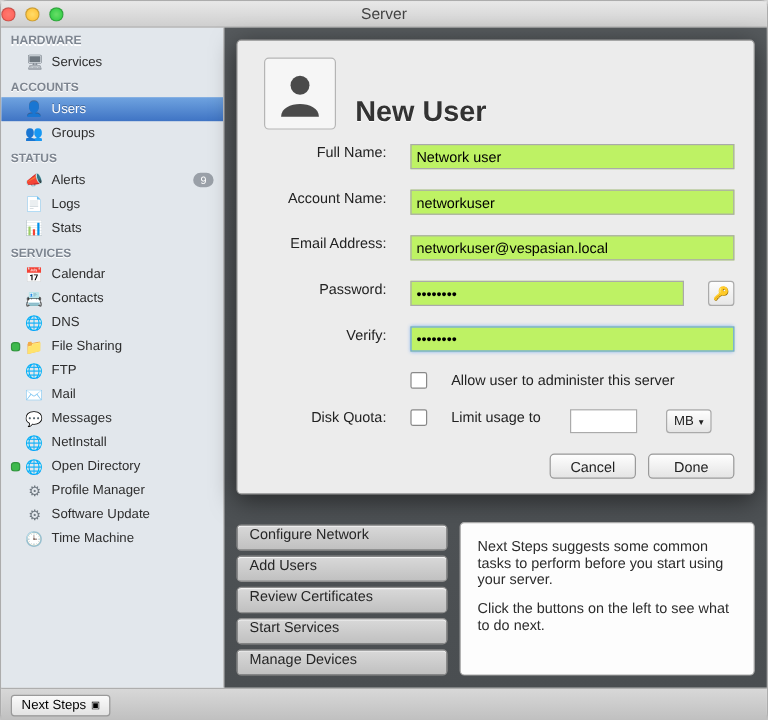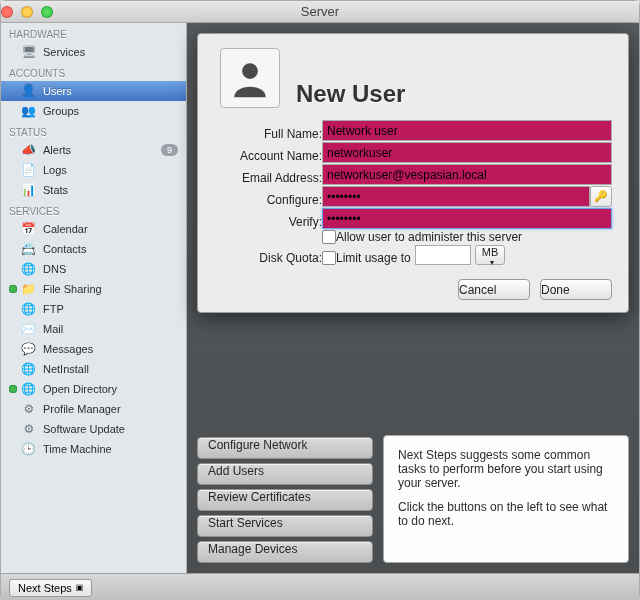--- a/index.html
+++ b/index.html
@@ -11,49 +11,49 @@
 .traffic { display: flex; gap: 8px; }
 .tdot { width: 12px; height: 12px; border-radius: 6px; border: 1px solid rgba(0,0,0,0.2); }
 .tclose { background: radial-gradient(#ff7a70, #ff5f57); }
 .tmin { background: radial-gradient(#ffdc6a, #ffbd2e); }
 .tmax { background: radial-gradient(#6ade68, #28c940); }
 .title { position: absolute; left: 0; right: 0; text-align: center; font-size: 13px; color: #424242; }
 
 .body { display: flex; height: calc(600px - 22px - 28px); }
 
 .sidebar { width: 186px; background: #e2e7ec; border-right: 1px solid #b7b7b7; overflow: hidden; font-size: 11px; color: #2d2d2d; }
-.sb-header { color: #7d8590; font-weight: normal; font-size: 10px; padding: 6px 8px 2px 8px; text-shadow: 0 1px #fff; }
+.sb-header { color: #7d8590; font-weight: bold; font-size: 10px; padding: 6px 8px 2px 8px; text-shadow: 0 1px #fff; }
 .sb-item { display: flex; align-items: center; padding: 2px 8px 2px 20px; gap: 6px; position: relative; }
 .sb-item.selected { background: linear-gradient(#6fa3e0, #3f74c4); color: #fff; text-shadow: 0 -1px rgba(0,0,0,0.3); }
 .sb-icon { width: 16px; height: 16px; display:inline-flex; align-items:center; justify-content:center; font-size: 12px; color:#6f7880; }
 .sb-item.selected .sb-icon { color:#fff; }
 .badge { position:absolute; right:8px; background:#9aa0a8; color:#fff; border-radius:8px; font-size:9px; padding:1px 6px; }
 .dot-green::before { content:""; position:absolute; left:8px; width:6px; height:6px; border-radius:3px; background:#3eb94d; border:1px solid rgba(0,0,0,0.2); }
 
 .main { flex:1; background: linear-gradient(#565a5d, #4a4e51); padding: 10px; position: relative; display:flex; flex-direction:column; gap:10px; }
 
 .sheet { background:#ececec; border:1px solid #9c9c9c; border-radius:4px; padding:14px 16px 12px 16px; box-shadow: 0 5px 20px rgba(0,0,0,0.5); font-size:12px; color:#222; }
 
 .sheet-head { display:flex; align-items:flex-end; gap:16px; margin-bottom:12px; padding-left:6px; }
 .avatar-frame { width:60px; height:60px; border:1px solid #b5b5b5; border-radius:4px; background:#f6f6f6; display:flex; align-items:center; justify-content:center; }
 .sheet-title { font-size:24px; font-weight:bold; color:#333; text-shadow:0 1px #fff; }
 
-.form-row { display:flex; align-items:flex-end; margin-bottom:1px; gap:0; }
+.form-row { display:flex; align-items:flex-start; margin-bottom:17px; gap:20px; }
 .form-label { width:108px; text-align:right; font-size:12px; color:#222; }
-.form-input { flex:1; height:21px; border:1px solid #aaa; background:#be185d; font-size:12px; padding:0 4px; }
+.form-input { flex:1; height:21px; border:1px solid #aaa; background:#bef264; font-size:12px; padding:0 4px; }
 .form-input.focus { border:1px solid #6ea3e8; box-shadow:0 0 3px #88b5ef; }
 .key-btn { width:22px; height:21px; border:1px solid #aaa; background:linear-gradient(#fdfdfd,#e7e7e7); border-radius:3px; display:flex; align-items:center; justify-content:center; font-size:11px; }
 .checkbox { width:14px; height:14px; border:1px solid #888; background:#fff; border-radius:2px; display:inline-block; }
 .select { flex:1; height:21px; border:1px solid #999; background:linear-gradient(#fefefe,#e5e5e5); border-radius:3px; display:flex; align-items:center; padding:0 6px; font-size:12px; position:relative; }
 .select::after { content:"▾"; position:absolute; right:6px; font-size:9px; color:#555; }
 .small-input { width:56px; height:20px; border:1px solid #aaa; background:#fff; margin:0 4px; }
-.unit { height:20px; border:1px solid #aaa; background:linear-gradient(#fefefe,#e5e5e5); border-radius:3px; padding:0 6px; font-size:11px; display:flex; align-items:center;flex-direction:column; }
+.unit { height:20px; border:1px solid #aaa; background:linear-gradient(#fefefe,#e5e5e5); border-radius:3px; padding:0 6px; font-size:11px; display:flex; align-items:center; }
 
 .sheet-buttons { display:flex; justify-content:flex-end; gap:10px; margin-top:14px; }
-.btn { min-width:72px; height:21px; border:1px solid #9a9a9a; background:linear-gradient(#fefefe,#e4e4e4); border-radius:4px; font-size:12px; display:flex; align-items:center; justify-content:flex-start; }
+.btn { min-width:72px; height:21px; border:1px solid #9a9a9a; background:linear-gradient(#fefefe,#e4e4e4); border-radius:4px; font-size:12px; display:flex; align-items:center; justify-content:center; }
 
 .action-col { position:absolute; left:10px; bottom:10px; width:176px; display:flex; flex-direction:column; gap:4px; }
 .action-btn { height:22px; border:1px solid #8f8f8f; background:linear-gradient(#d9d9d9,#c0c0c0); border-radius:4px; font-size:12px; color:#262626; display:flex; align-items:flex-start; padding:0 10px; box-shadow:inset 0 1px #f4f4f4; }
 
 .tips { position:absolute; right:10px; bottom:10px; left:196px; background:#fdfdfd; border:1px solid #a9a9a9; border-radius:4px; padding:12px 14px; font-size:12px; color:#2c2c2c; height:128px; }
 .tips p { margin-bottom:10px; }
 
 .bottombar { height:28px; background:linear-gradient(#d8d8d8,#bfbfbf); border-top:1px solid #a0a0a0; display:flex; align-items:center; padding:12px 8px; }
 .nextsteps { height:18px; border:1px solid #9a9a9a; background:linear-gradient(#fafafa,#e3e3e3); border-radius:3px; font-size:11px; padding:0 8px; display:flex; align-items:center; gap:4px; }
 
@@ -174,21 +174,21 @@
         </div>
         <div class="form-row">
           <div class="form-label">Account Name:</div>
           <input class="form-input" value="networkuser" style="">
         </div>
         <div class="form-row">
           <div class="form-label">Email Address:</div>
           <input class="form-input" value="networkuser@vespasian.local" style="">
         </div>
         <div class="form-row">
-          <div class="form-label">Configure:</div>
+          <div class="form-label">Password:</div>
           <input class="form-input" value="••••••••" style="">
           <div class="key-btn">
               <span>🔑</span>
             </div>
         </div>
         <div class="form-row">
           <div class="form-label">Verify:</div>
           <input class="form-input focus" value="••••••••" style="">
         </div>
         <div class="form-row">

